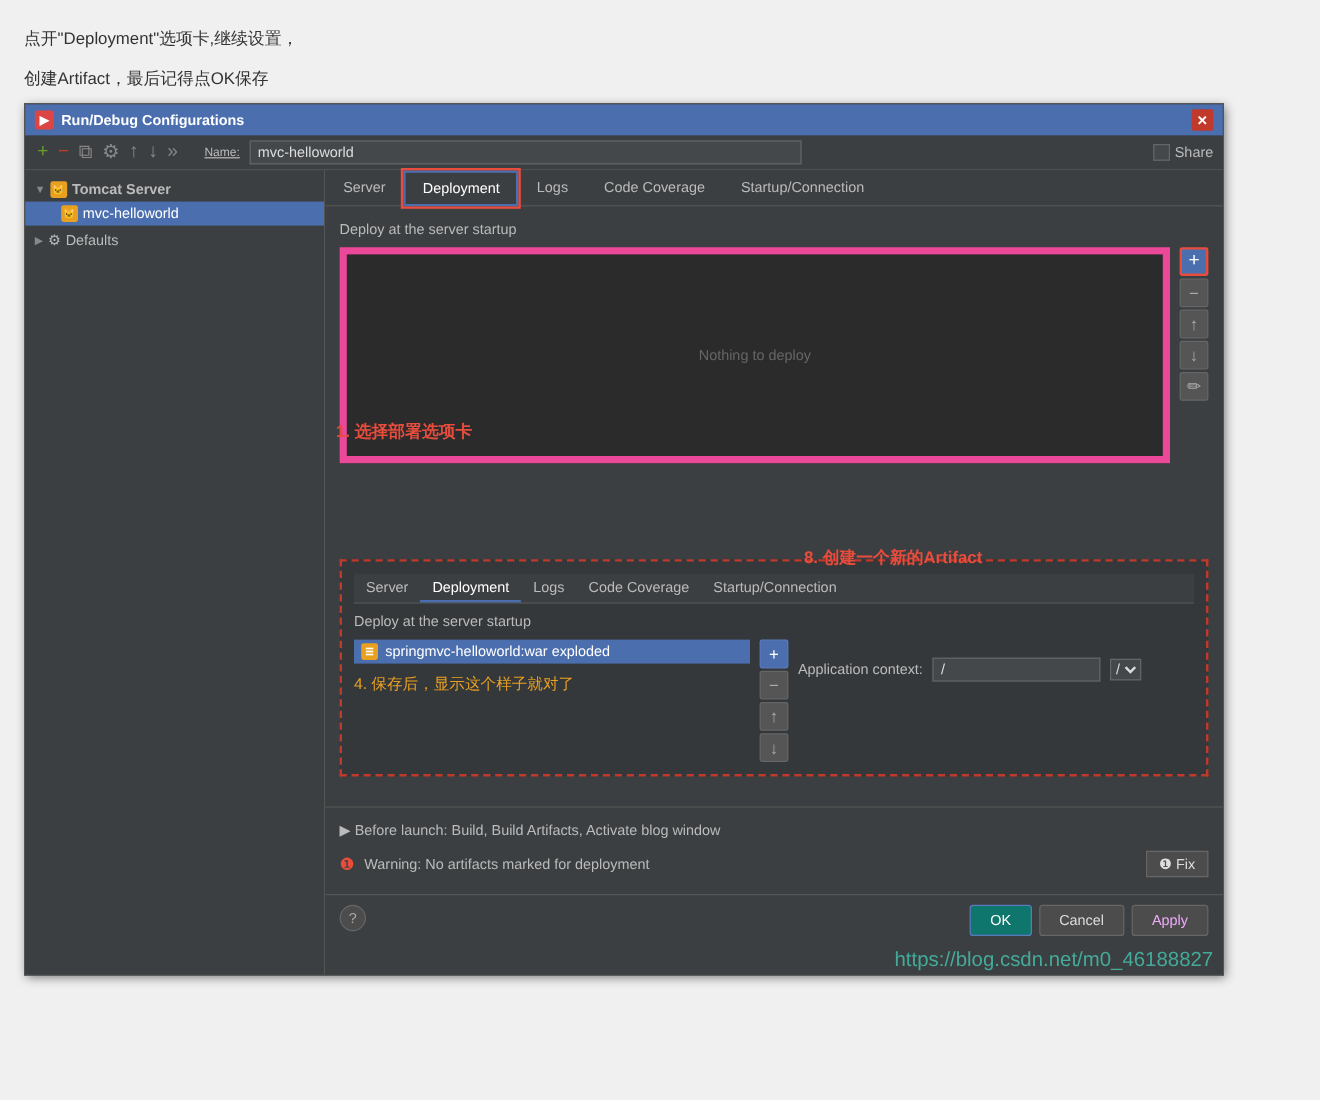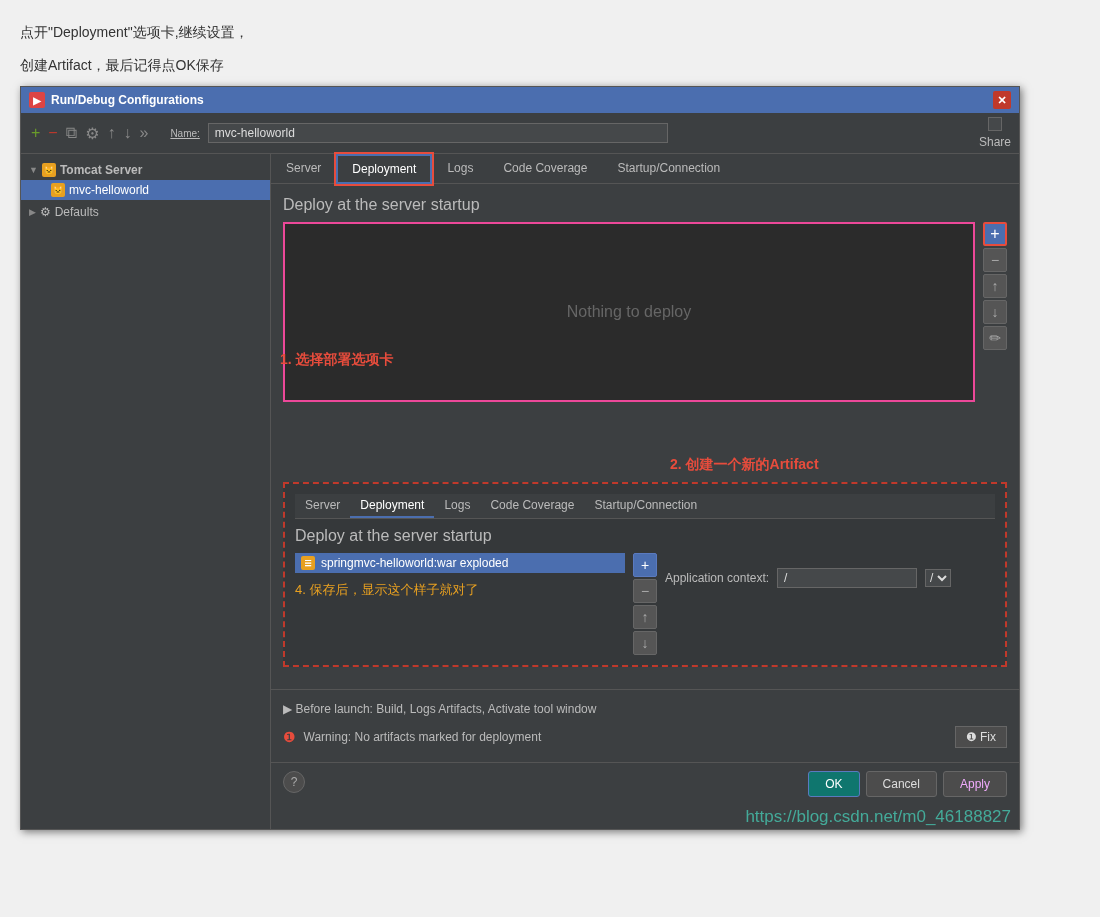--- a/index.html
+++ b/index.html
@@ -111,21 +111,20 @@
       width: 460px;
     }
 
     .share-section {
       margin-left: auto;
       display: flex;
       align-items: center;
       gap: 4px;
       color: #bbb;
       font-size: 12px;
-      flex-direction: column;
     }
 
     .main-content {
       display: flex;
     }
 
     .sidebar {
       width: 250px;
       background: #3c3f41;
       border-right: 1px solid #555;
@@ -207,40 +206,40 @@
       margin-bottom: -1px;
     }
 
     .tab-content {
       padding: 12px;
       min-height: 500px;
       position: relative;
     }
 
     .deploy-label {
-      font-size: 16px;
+      font-size: 12px;
       color: #bbb;
       margin-bottom: 8px;
     }
 
     .deploy-list-area {
       display: flex;
       gap: 8px;
     }
 
     .deploy-list {
       flex: 1;
       background: #2b2b2b;
       min-height: 180px;
-      border: 2px solid #ec4899;
+      border: 6px solid #ec4899;
       display: flex;
       align-items: center;
       justify-content: center;
       color: #666;
-      font-size: 16px;
+      font-size: 12px;
       position: relative;
     }
 
     .deploy-list-buttons {
       display: flex;
       flex-direction: column;
       gap: 2px;
     }
 
     .icon-btn {
@@ -522,21 +521,21 @@
 <body>
 
 
 
 <p class="page-text">点开"Deployment"选项卡,继续设置，</p>
 <p class="page-text">创建Artifact，最后记得点OK保存</p>
 
 <div class="outer-wrapper">
   
   <div class="annotation-1">1. 选择部署选项卡</div>
-  <div class="annotation-2">2. 创建一个新的Artifact</div>
+  <div class="annotation-2">8. 创建一个新的Artifact</div>
   <div class="annotation-3">3. 保存</div>
 
   <div class="dialog" style="width:1000px;">
 
     <div class="title-bar">
       <div class="title-bar-left">
         <div class="title-icon">▶</div>
         <span>Run/Debug Configurations</span>
       </div>
       <div class="close-btn">✕</div>
@@ -639,21 +638,21 @@
                 <select class="context-dropdown">
                   <option>/</option>
                 </select>
               </div>
             </div>
           </div>
 
         </div>
 
         <div class="bottom-section">
-          <div class="before-launch">▶ Before launch: Build, Logs Artifacts, Activate tool window</div>
+          <div class="before-launch">▶ Before launch: Build, Build Artifacts, Activate blog window</div>
           <div class="warning-bar">
             <span class="warning-icon">❶</span>
             <span>Warning: No artifacts marked for deployment</span>
             <button class="fix-btn">❶ Fix</button>
           </div>
         </div>
 
         <div class="dialog-buttons">
           <div class="help-btn">?</div>
           <div style="flex:1;"></div>

